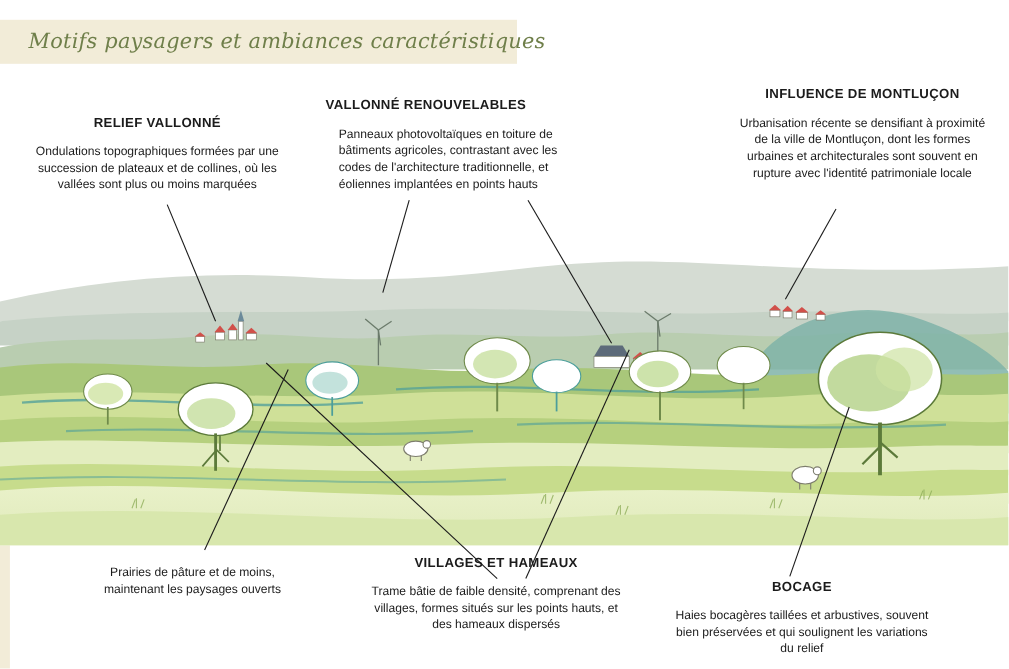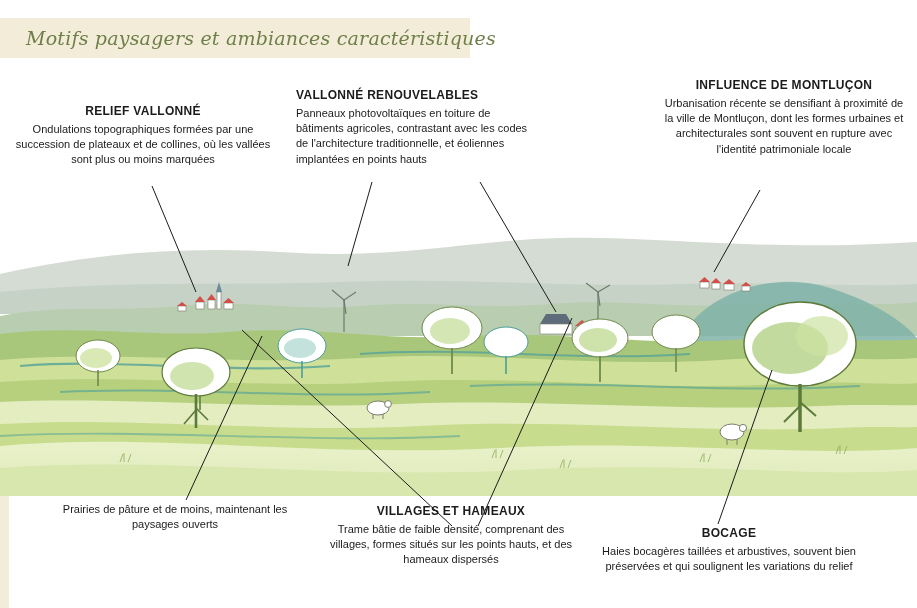--- a/index.html
+++ b/index.html
@@ -67,21 +67,21 @@
     font-weight: bold;
     color: #1b1b1b;
     letter-spacing: 0.3px;
     margin: 0 0 3px 0;
     line-height: 1.25;
   }
   .callout .c-body {
     font-size: 11px;
     color: #1b1b1b;
     line-height: 1.38;
-    margin: 0;
+    margin: 12px;
   }
   .ta-center { text-align: center; }
   .ta-left { text-align: left; }
 
   #callout-relief      { left: 8px;   top: 104px; width: 270px; }
   #callout-energies    { left: 296px; top: 88px;  width: 240px; }
   #callout-montlucon   { left: 660px; top: 78px;  width: 248px; }
   #callout-prairies    { left: 60px;  top: 502px; width: 230px; }
   #callout-villages    { left: 322px; top: 504px; width: 258px; }
   #callout-bocage      { left: 596px; top: 526px; width: 266px; }

